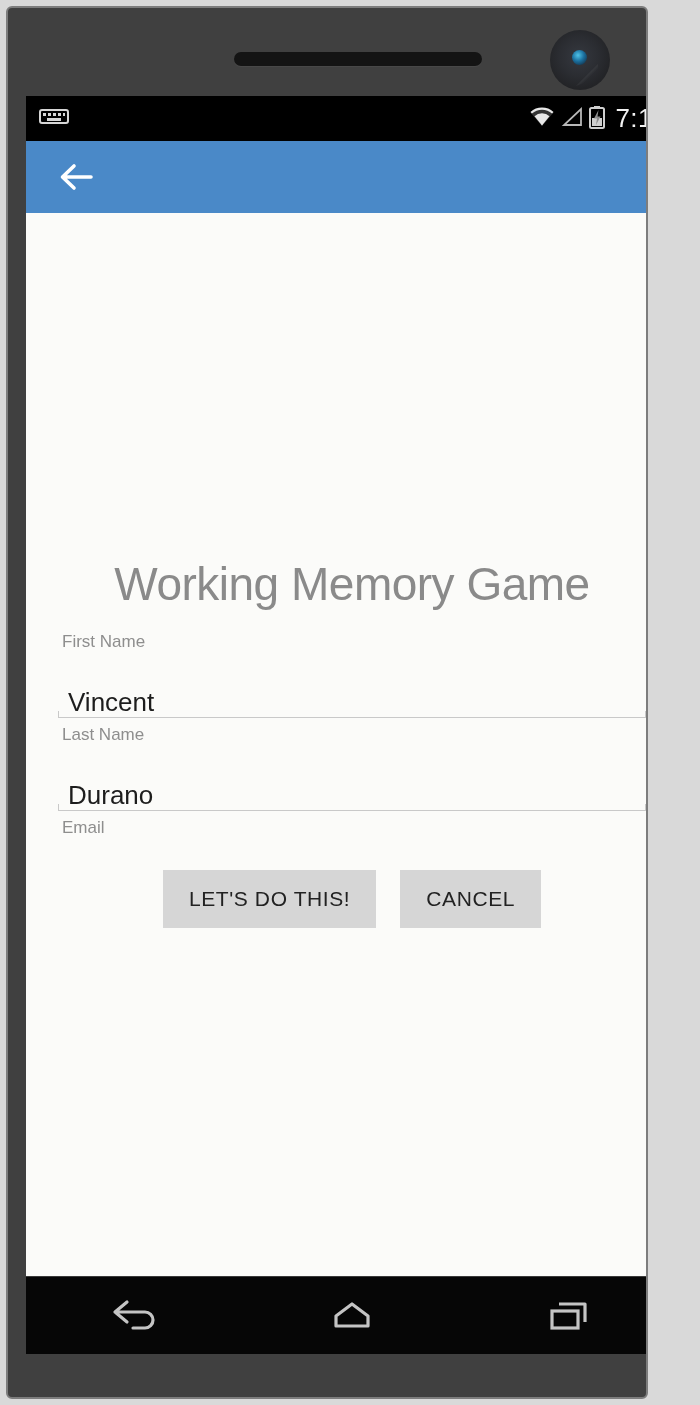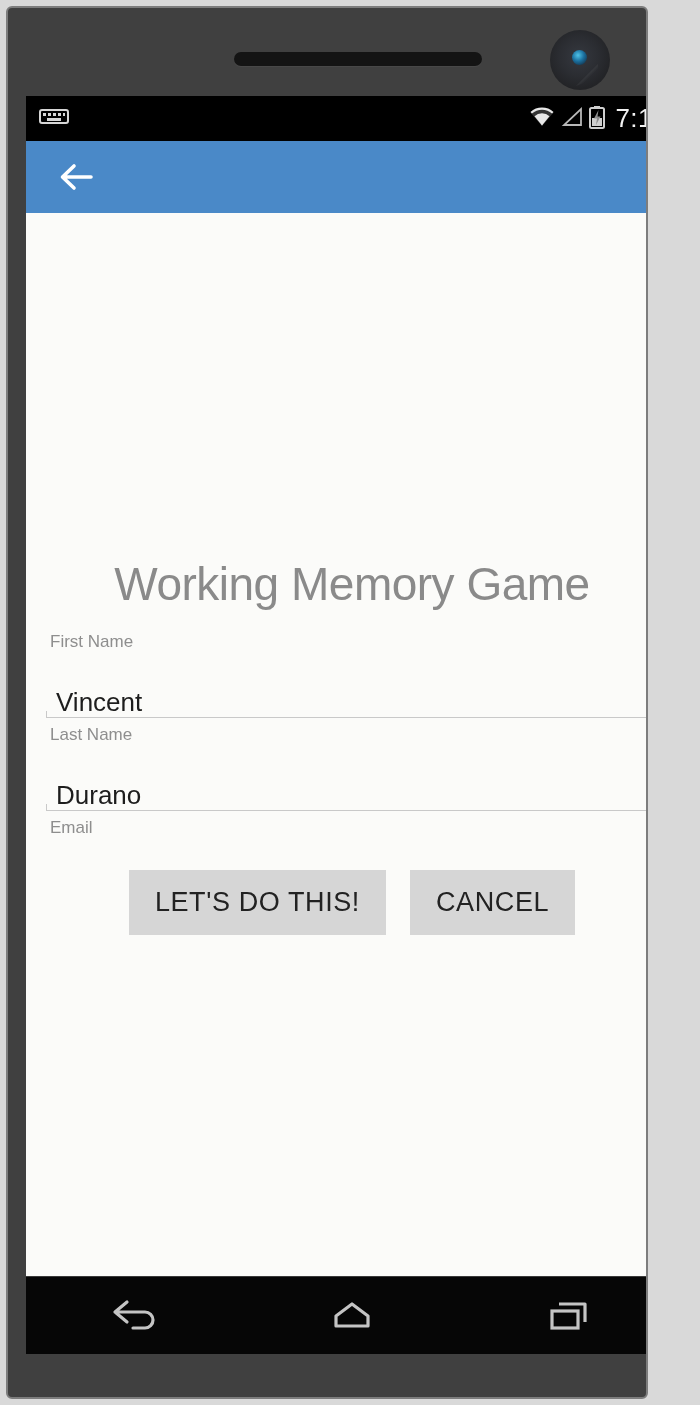--- a/index.html
+++ b/index.html
@@ -110,21 +110,21 @@
     width: 44px; height: 44px;
     display: flex; align-items: center; justify-content: center;
     cursor: pointer;
   }
 
   
   .content {
     position: relative;
     height: 1063px;
     background: #fbfbf9;
-    padding: 0 8px;
+    padding: 0 20px;
   }
   .page-title {
     text-align: center;
     color: #8a8a8a;
     font-size: 46px;
     font-weight: 400;
     letter-spacing: -0.5px;
     padding-top: 344px;
     padding-bottom: 14px;
     white-space: nowrap;
@@ -186,21 +186,21 @@
   .button-row {
     display: flex;
     justify-content: center;
     gap: 24px;
     padding-top: 30px;
   }
   .btn {
     background: #d6d6d6;
     border: none;
     color: #222222;
-    font-size: 27px;
+    font-size: 21px;
     letter-spacing: 0.6px;
     padding: 17px 26px;
     cursor: pointer;
     font-family: "Liberation Sans", sans-serif;
   }
 
   
   .nav-bar {
     position: absolute;
     left: 18px;

